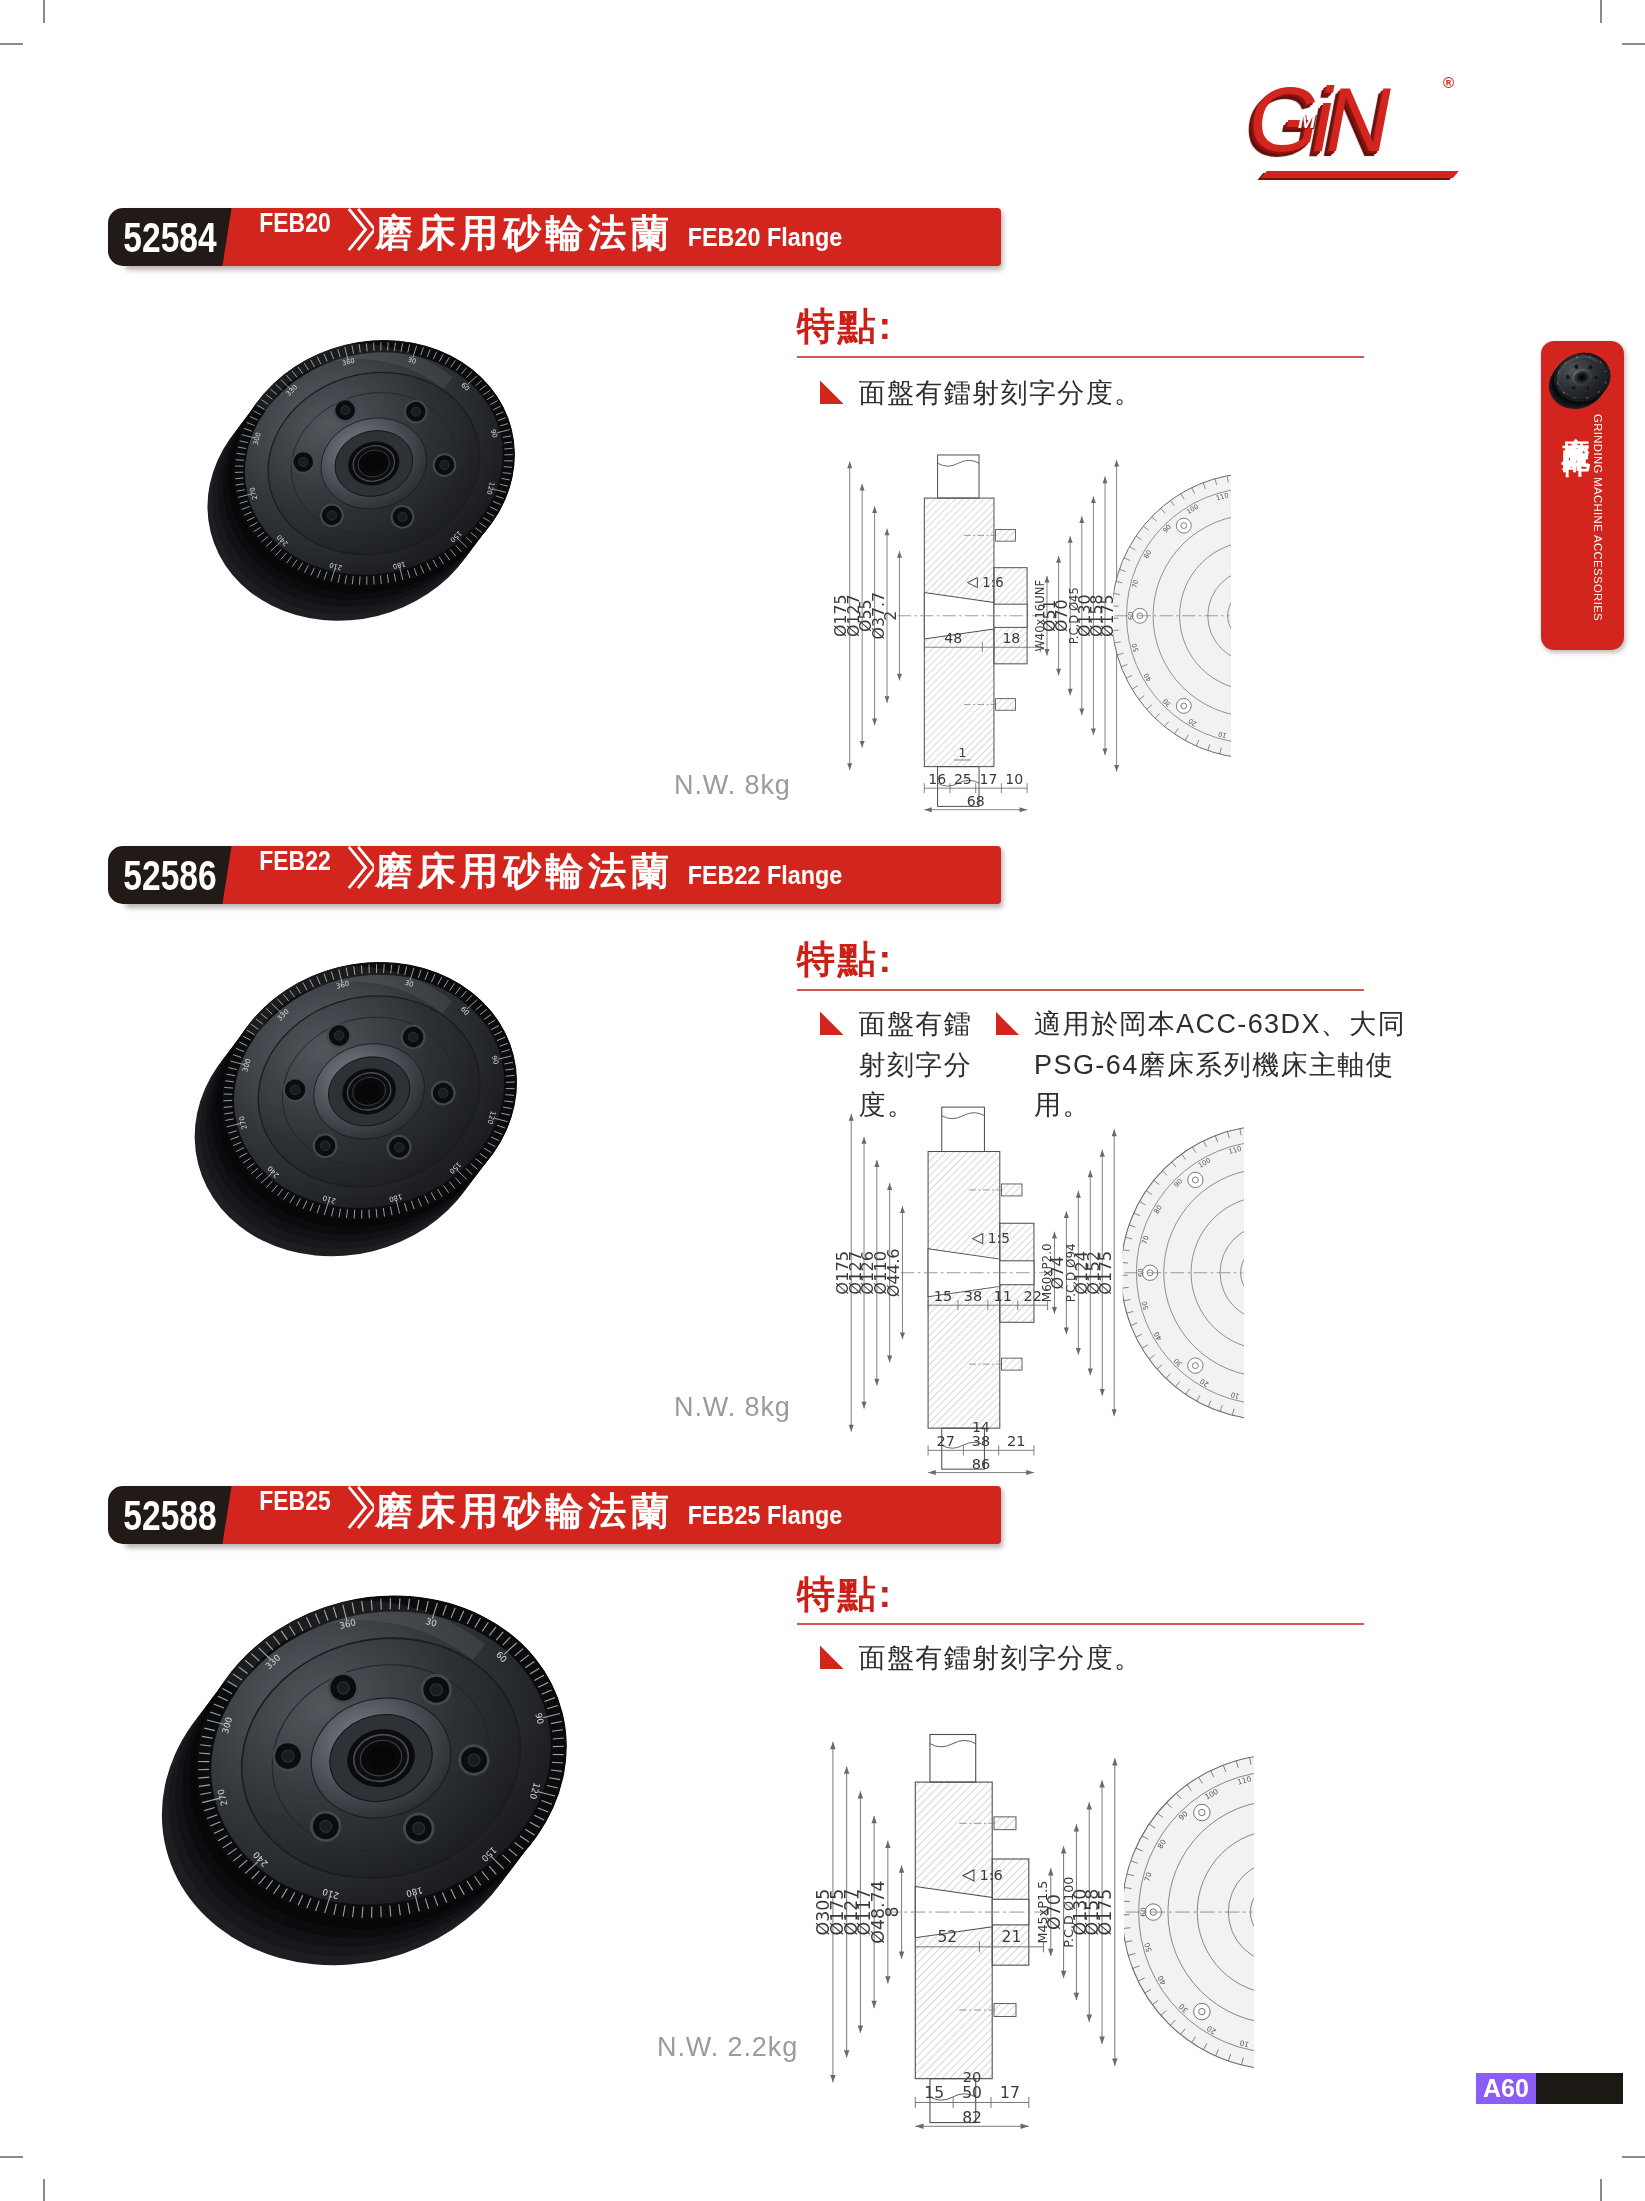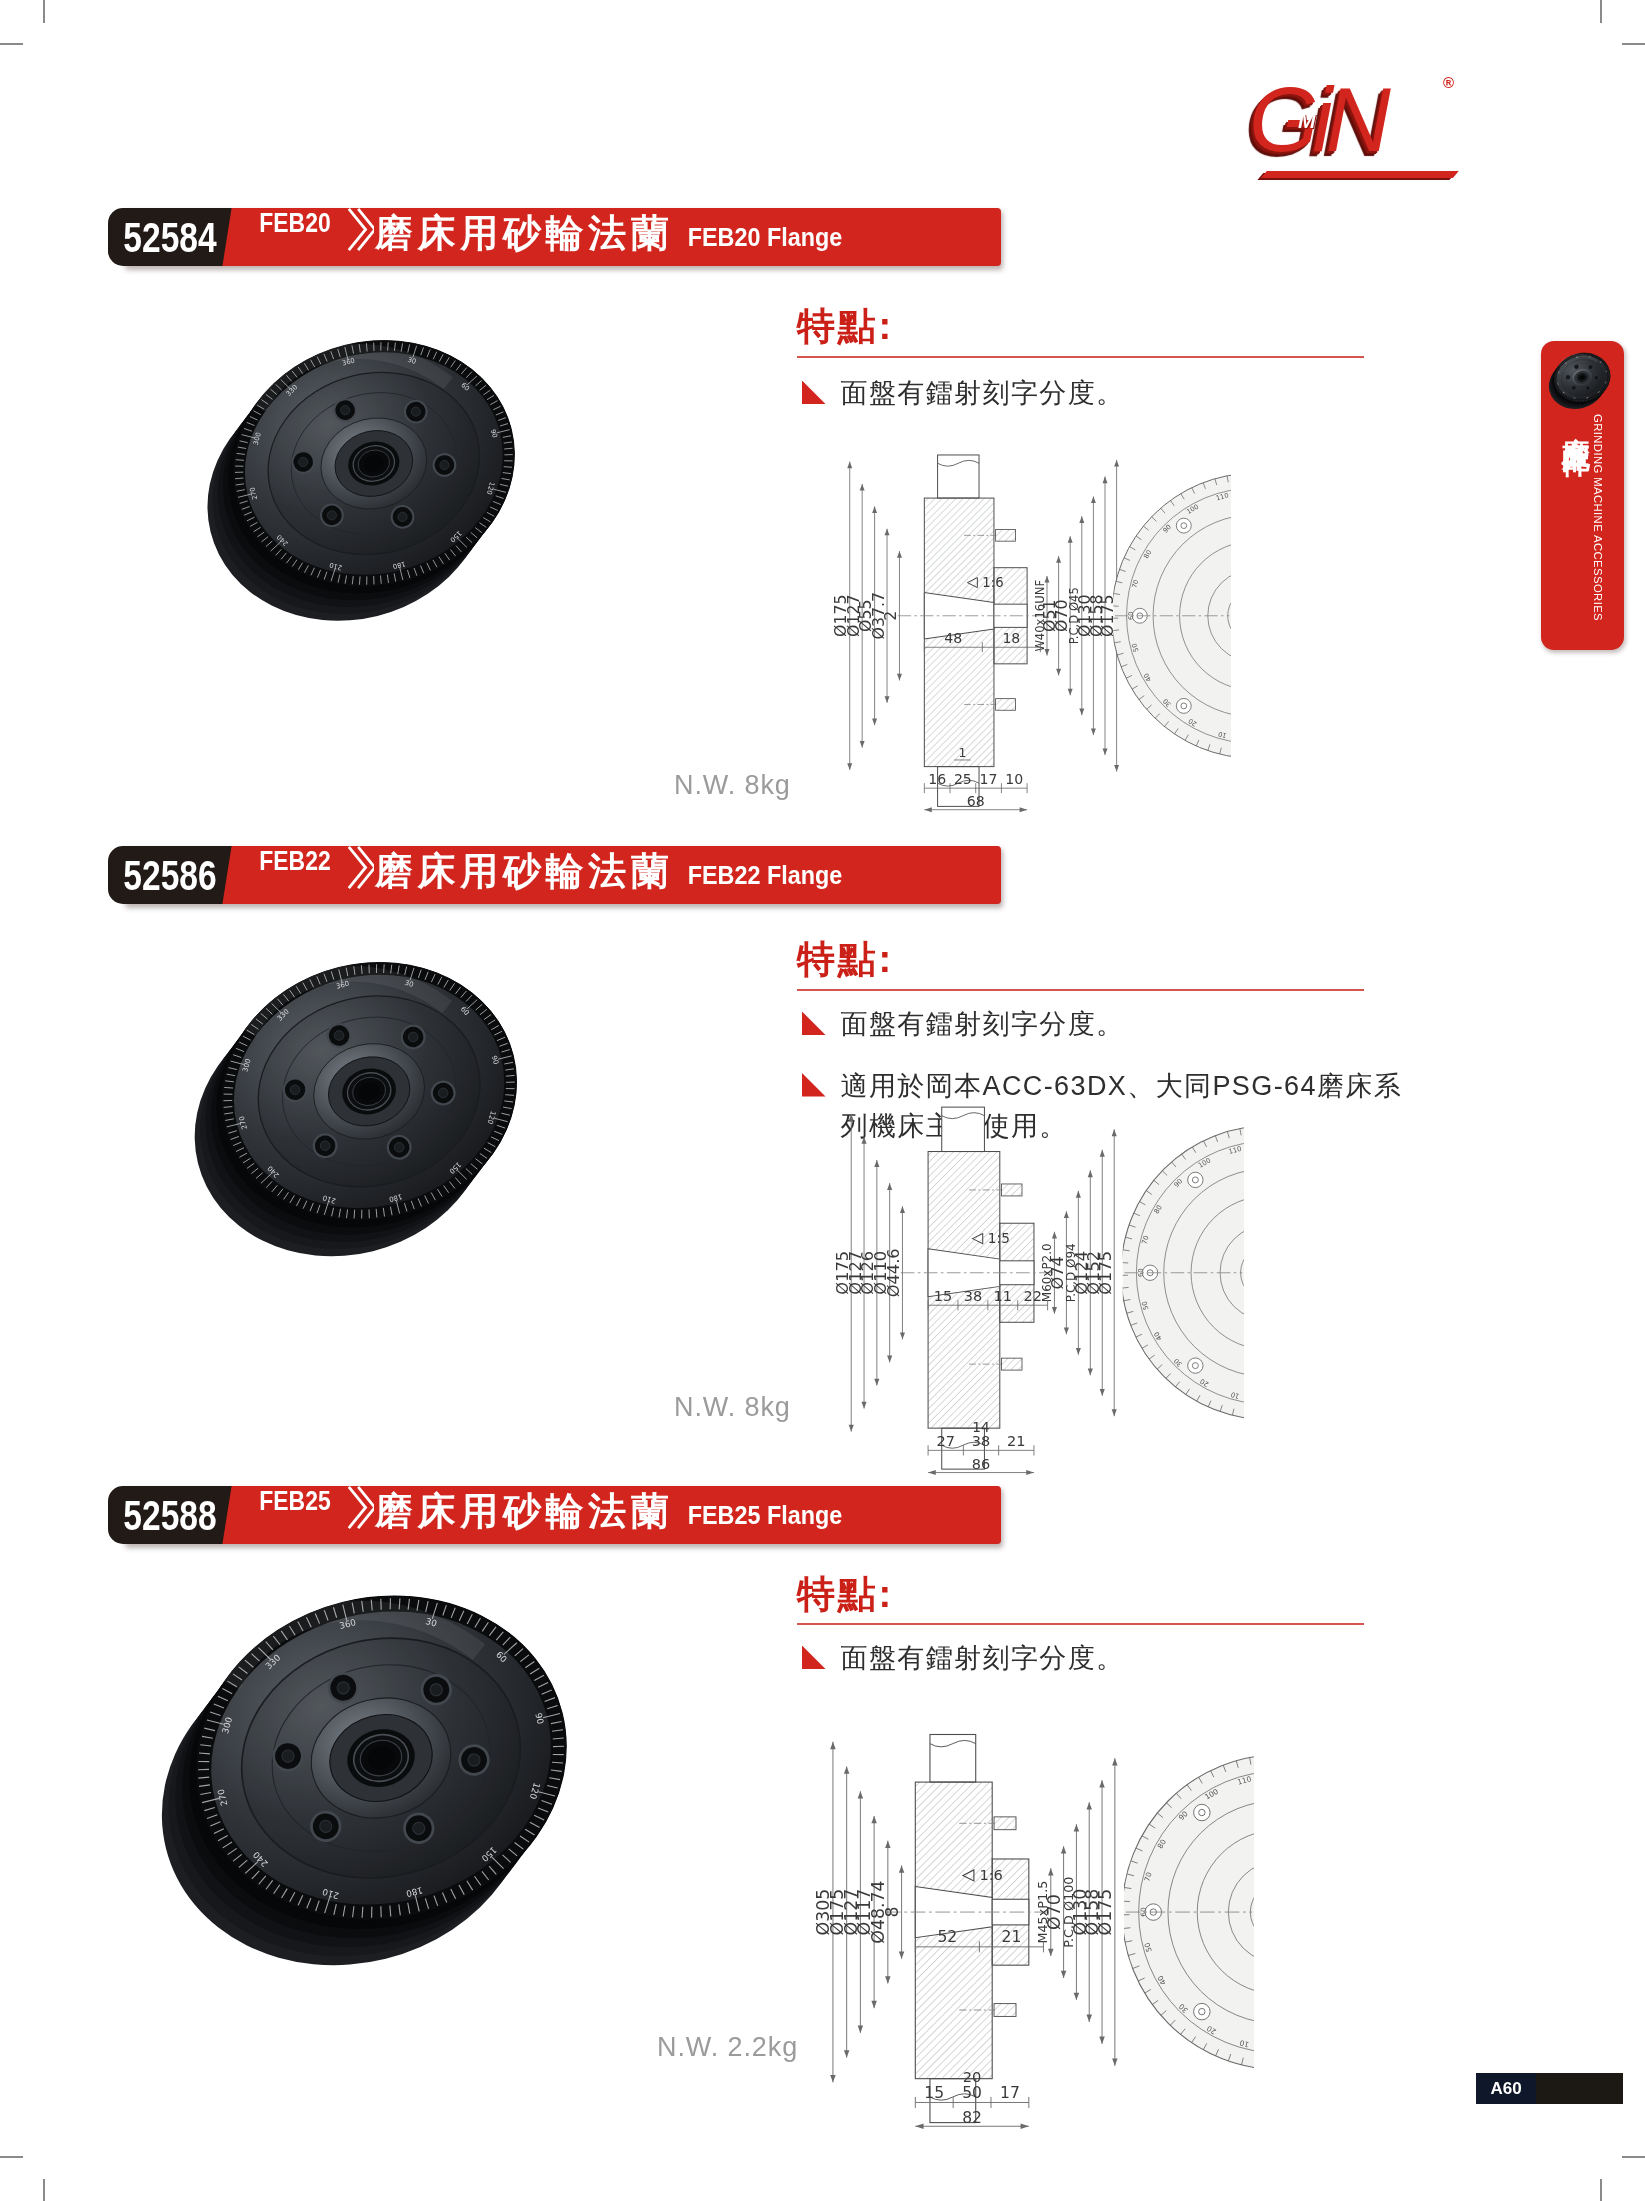--- a/index.html
+++ b/index.html
@@ -39,21 +39,21 @@
             white-space:nowrap}
   .title-en{margin-left:7.5px;margin-top:15px;color:#fff;font-size:25.4px;font-weight:bold;
             white-space:nowrap;transform:scaleX(.92)}
 
   
   .feat-head{position:absolute;left:797px;color:#cb2017;font-size:38px;font-weight:bold;
              letter-spacing:2.8px}
   .f1{top:301px}.f2{top:934px}.f3{top:1569px}
   .feat-rule{position:absolute;left:797px;width:567px;height:1.9px;background:#d4564e}
   .r1{top:356px}.r2{top:989px}.r3{top:1623px}
-  .feats{position:absolute;left:802px;width:603px;display:flex;flex-direction:column;gap:21px}
+  .feats{position:absolute;left:820px;width:603px;display:flex;flex-direction:row;gap:9px}
   .fl1{top:373px}.fl2{top:1004px}.fl3{top:1638px}
   .feat{display:flex;align-items:flex-start}
   .tri{flex:none;width:23.5px;height:23.5px;background:#d2251e;
        clip-path:polygon(0 0,0 100%,100% 100%);margin:7.5px 15px 0 0}
   .feat-text{font-size:27px;color:#2e2e2e;letter-spacing:1.4px;line-height:1.5}
 
   
   .nw{position:absolute;color:#9b9b9b;font-size:27px;letter-spacing:0.9px}
   .nw1{left:674px;top:770px}.nw2{left:674px;top:1392px}.nw3{left:657px;top:2032px}
 
@@ -74,21 +74,21 @@
             box-shadow:1.9px 2.8px 4.7px rgba(70,40,40,.3)}
   .tab-photo{width:70px;margin-top:3.8px;flex:none}
   .tab-texts{display:flex;flex-direction:row;justify-content:center;margin-top:0}
   .tab-zh{writing-mode:vertical-rl;color:#fff;font-size:28px;font-weight:bold;letter-spacing:4.7px;
           line-height:1.05}
   .tab-en{writing-mode:vertical-rl;color:#fff;font-size:11.3px;letter-spacing:0.4px;margin-left:0.9px;
           line-height:1.15}
 
   
   .page-num{position:absolute;left:1476px;top:2073px;height:31px;display:flex}
-  .pn-red{width:60px;background:#0f172a;color:#fff;font-weight:bold;font-size:17px;
+  .pn-red{width:60px;background:#8b5cf6;color:#fff;font-weight:bold;font-size:25px;
           display:flex;align-items:center;justify-content:center}
   .pn-black{width:87px;background:#1c1814}
 </style>
 </head>
 <body>
 
 <div class="page">
 
   <div class="crop" style="left:43px;top:0;width:1.9px;height:22.6px"></div>
   <div class="crop" style="left:0;top:43px;width:22.6px;height:1.9px"></div>

